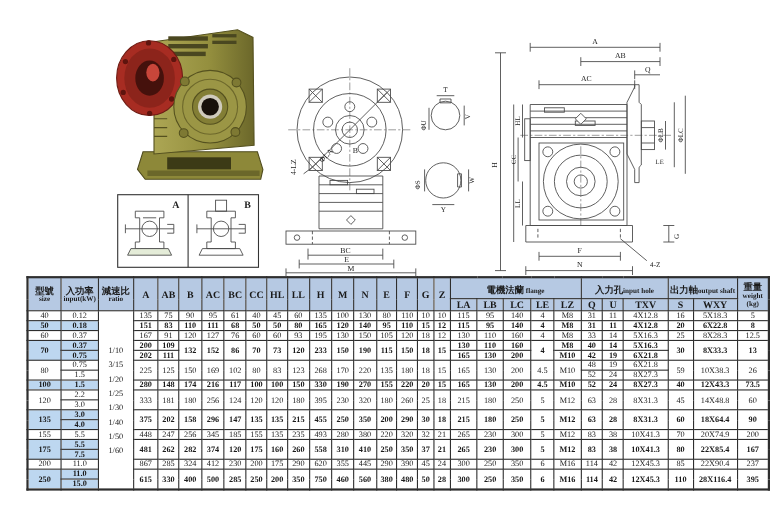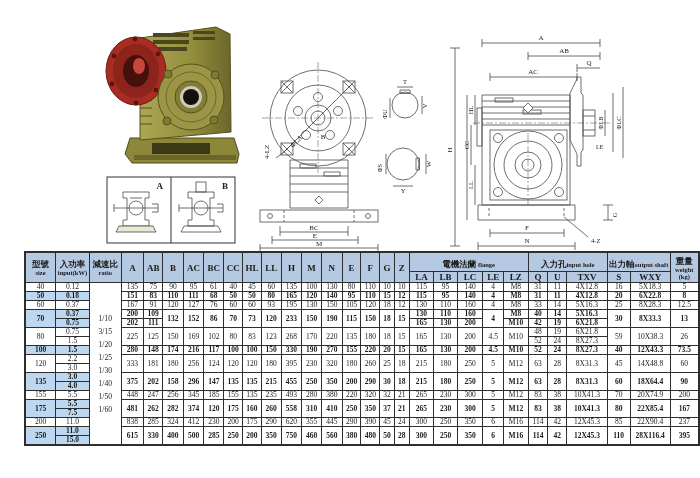--- a/index.html
+++ b/index.html
@@ -692,21 +692,21 @@
           <td rowspan="2">80</td>
           <td rowspan="2">22X85.4</td>
           <td rowspan="2">167</td>
         </tr>
         <tr class="hl">
           <td class="blue">7.5</td>
         </tr>
         <tr>
           <td class="size-cell">200</td>
           <td>11.0</td>
-          <td>838</td>
+          <td>867</td>
           <td>285</td>
           <td>324</td>
           <td>412</td>
           <td>230</td>
           <td>200</td>
           <td>175</td>
           <td>290</td>
           <td>620</td>
           <td>355</td>
           <td>445</td>

